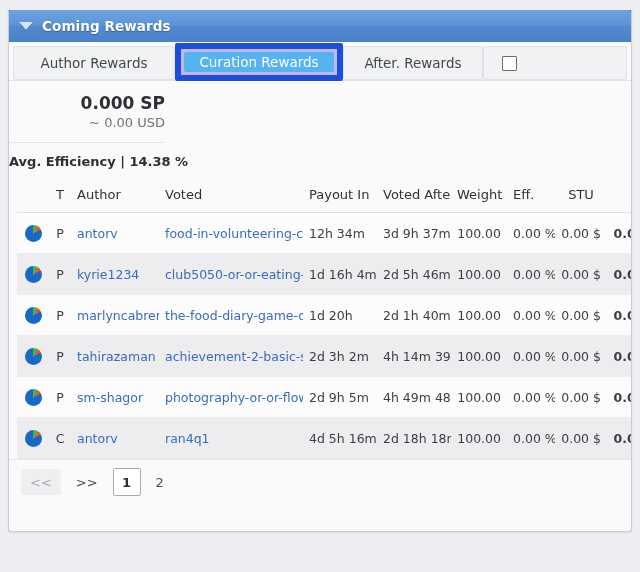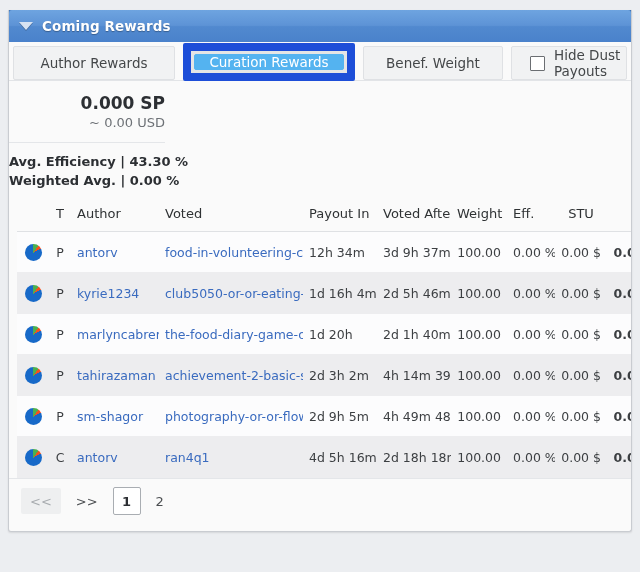--- a/index.html
+++ b/index.html
@@ -61,21 +61,21 @@
 
   
   .tabbar {
     height: 39px;
     background: #fafafa;
     display: flex;
     align-items: stretch;
     padding: 4px 4px 0 4px;
     box-sizing: border-box;
     border-bottom: 1px solid #e2e4e7;
-    gap: 8px;
+    gap: 0;
   }
   .tab {
     display: flex;
     align-items: center;
     justify-content: center;
     font-size: 13.5px;
     color: #444749;
     background: #f1f2f3;
     border: 1px solid #dfe1e4;
     border-radius: 2px;
@@ -90,25 +90,25 @@
 
   .tab.active {
     background: #54b3f0;
     color: #ffffff;
     border-color: #54b3f0;
   }
   .tab-wrap-highlight {
     position: relative;
     display: flex;
     padding: 3px;
-    border: 8px solid #1d4ed8;
+    border: 6px solid #1d4ed8;
     border-radius: 2px;
     box-sizing: border-box;
     margin: -3px 0 -1px 0;
-    background: #e5e5e5;
+    background: #c4b5fd;
   }
   .tab-dust {
     flex: 1;
     display: flex;
     align-items: center;
     justify-content: flex-start;
     padding-left: 18px;
     font-size: 13.5px;
     color: #444749;
     background: #f1f2f3;
@@ -283,34 +283,32 @@
   <div class="titlebar">
     <div class="tri-icon"></div>
     <div class="title-text">Coming Rewards</div>
   </div>
 
   <div class="tabbar">
     <div class="tab w-author">Author Rewards</div>
     <div class="tab-wrap-highlight">
       <div class="tab w-curation active">Curation Rewards</div>
     </div>
-    <div class="tab w-benef">Benef. Weight</div>
+    <div class="tab w-benef">After. Rewards</div>
     <div class="tab-dust">
       <span class="checkbox"></span>
-      <span>Hide Dust Payouts</span>
     </div>
   </div>
 
   <div class="info-wrap">
     <div class="info-right">
       <div class="sp-main">0.000 SP</div>
       <div class="sp-usd">~ 0.00 USD</div>
       <div class="sum-div"></div>
-      <div class="eff-line">Avg. Efficiency | 43.30 %</div>
-      <div class="eff-line">Weighted Avg. | 0.00 %</div>
+      <div class="eff-line">Avg. Efficiency | 14.38 %</div>
     </div>
   </div>
 
   <div class="table-wrap">
     <table class="grid">
       <colgroup>
         <col style="width:32px">
         <col style="width:22px">
         <col style="width:88px">
         <col style="width:144px">

